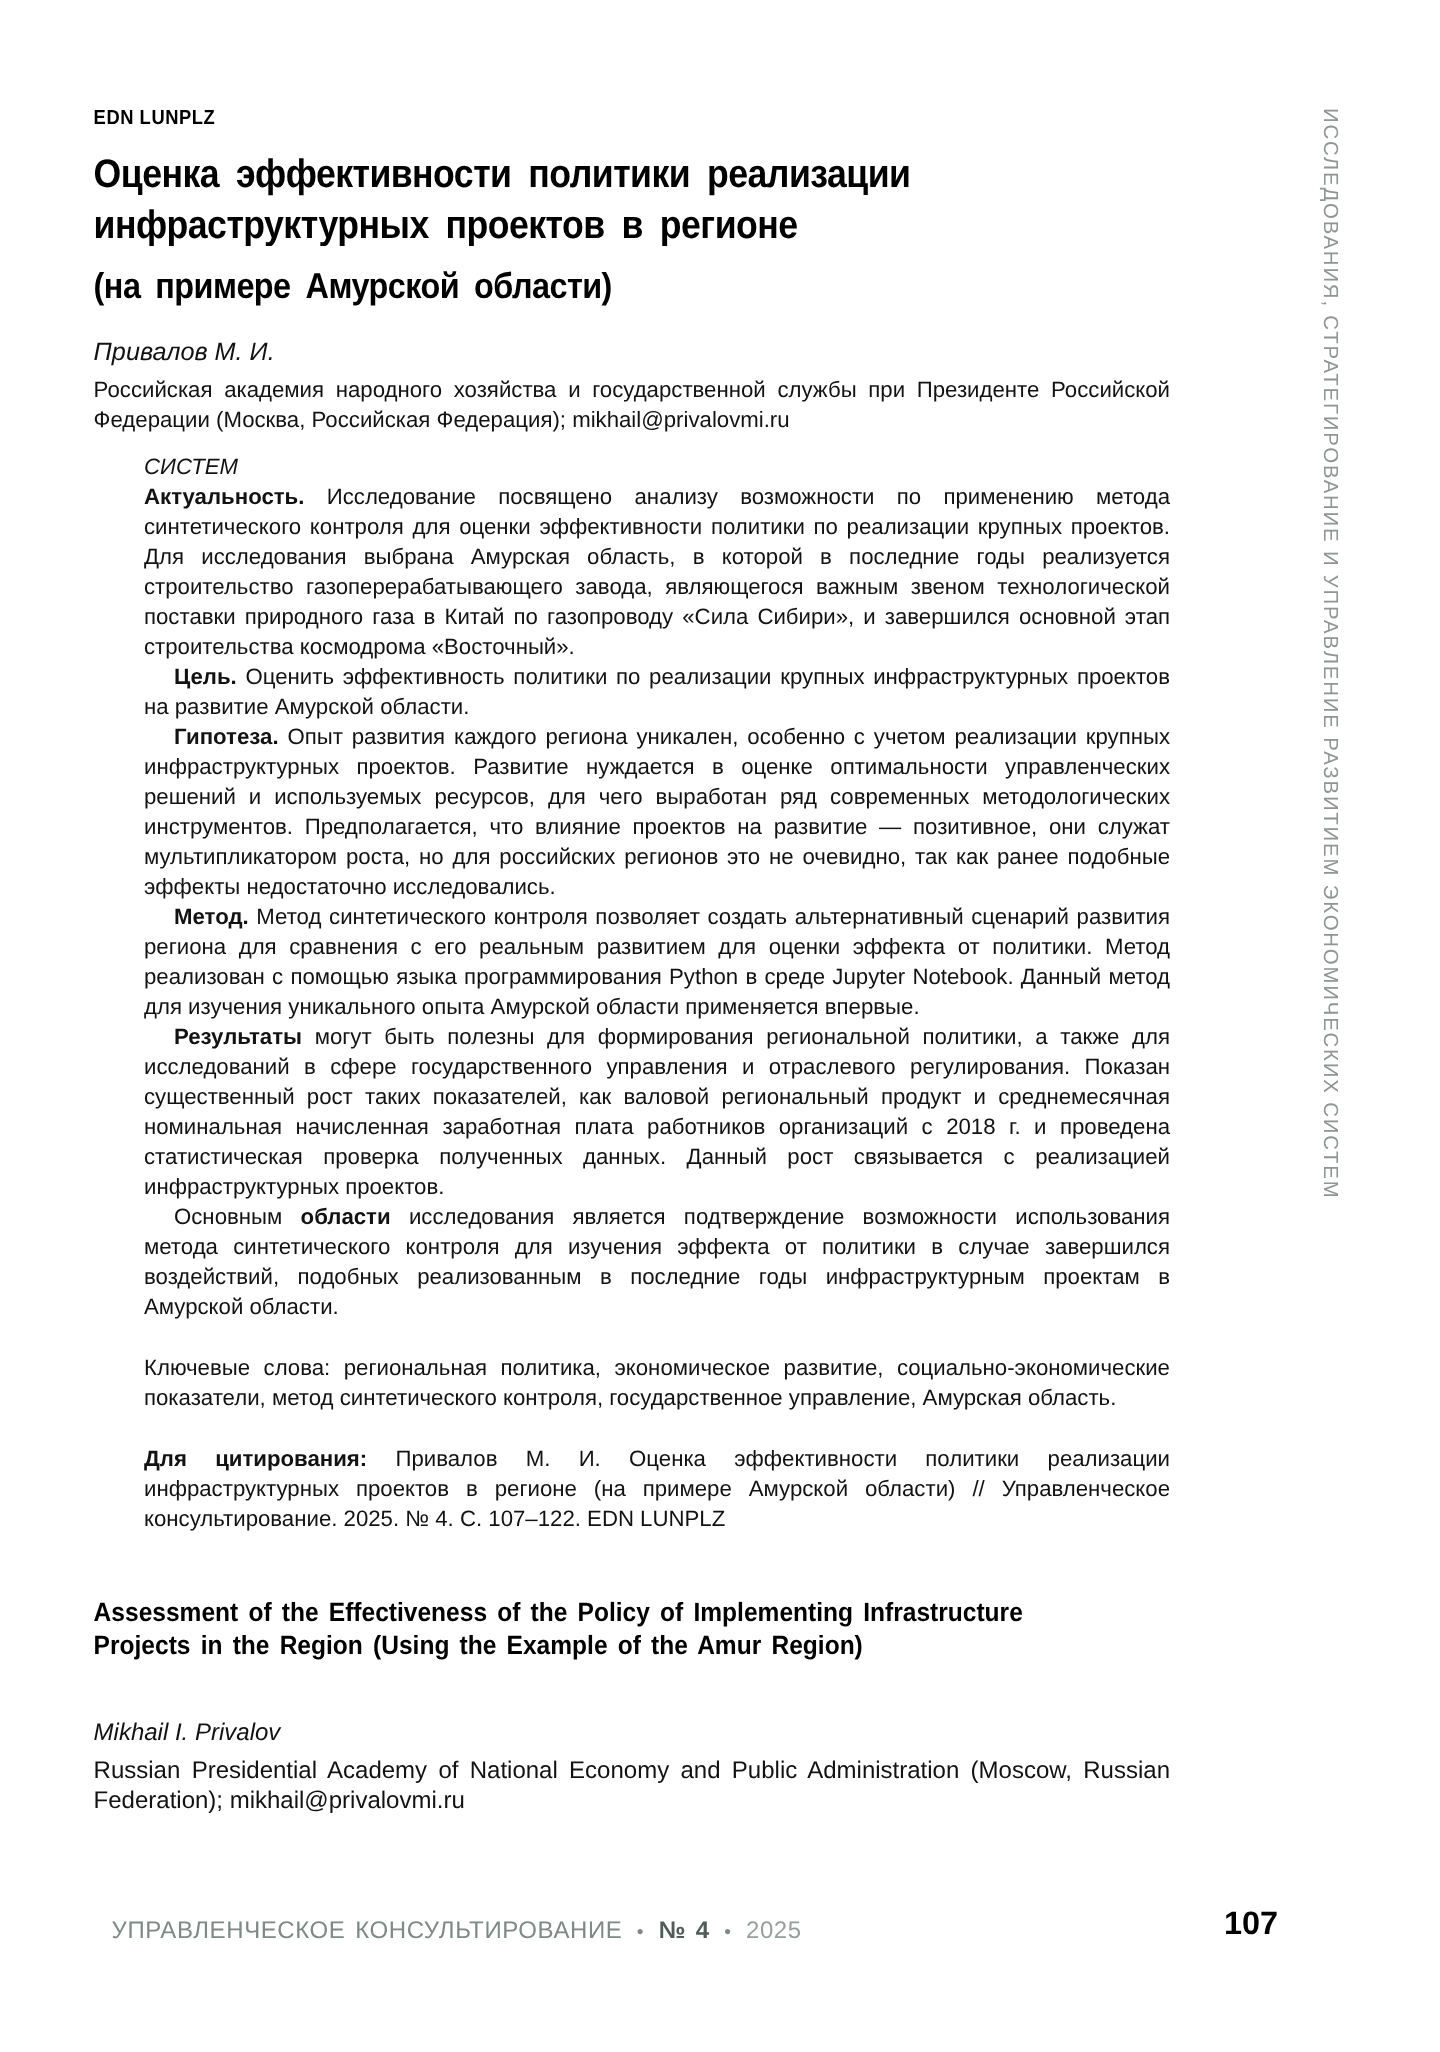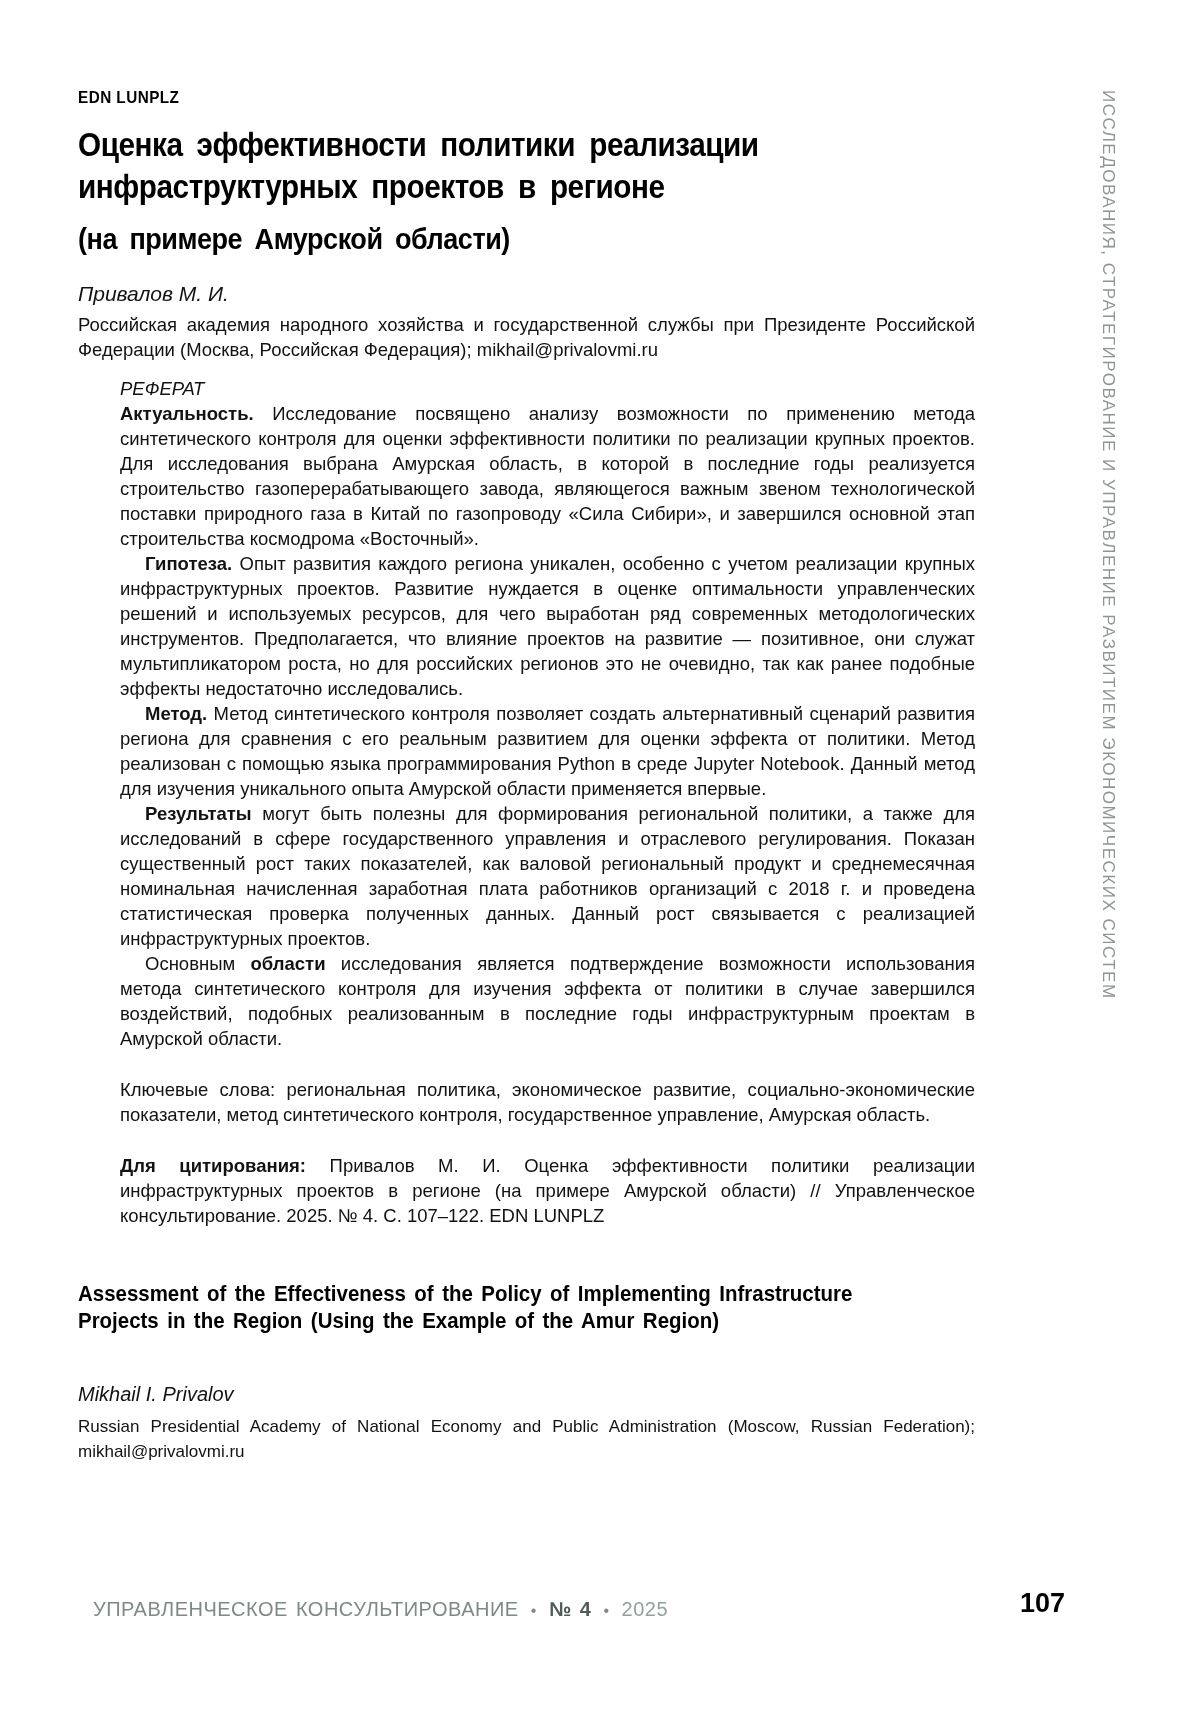--- a/index.html
+++ b/index.html
@@ -100,21 +100,21 @@
     color: #000;
     white-space: nowrap;
   }
   .english-author {
     font-style: italic;
     font-size: 20px;
     line-height: 24px;
     margin-top: 48px;
   }
   .english-affiliation {
-    font-size: 17px;
+    font-size: 20px;
     line-height: 25px;
     margin-top: 8px;
     text-align: justify;
   }
   .sidebar-vertical {
     position: absolute;
     top: 90px;
     left: 1098px;
     writing-mode: vertical-rl;
     font-size: 17px;
@@ -159,23 +159,24 @@
     <div class="title-line">инфраструктурных проектов в регионе</div>
   </div>
 
   <div class="subtitle">(на примере Амурской области)</div>
 
   <div class="author">Привалов М. И.</div>
 
   <div class="affiliation">Российская академия народного хозяйства и государственной службы при Президенте Российской Федерации (Москва, Российская Федерация); mikhail@privalovmi.ru</div>
 
   <div class="abstract">
-    <div class="abstract-label">РЕФЕРАТ</div>
+    <div class="abstract-label">СИСТЕМ</div>
     <div id="abstract-paragraphs">
         <p class="para"><span class="b">Актуальность.</span><span> Исследование посвящено анализу возможности по применению метода синтетического контроля для оценки эффективности политики по реализации крупных проектов. Для исследования выбрана Амурская область, в которой в последние годы реализуется строительство газоперерабатывающего завода, являющегося важным звеном технологической поставки природного газа в Китай по газопроводу «Сила Сибири», и завершился основной этап строительства космодрома «Восточный».</span></p>
+        <p class="para indented"><span class="b">Цель.</span><span> Оценить эффективность политики по реализации крупных инфраструктурных проектов на развитие Амурской области.</span></p>
         <p class="para indented"><span class="b">Гипотеза.</span><span> Опыт развития каждого региона уникален, особенно с учетом реализации крупных инфраструктурных проектов. Развитие нуждается в оценке оптимальности управленческих решений и используемых ресурсов, для чего выработан ряд современных методологических инструментов. Предполагается, что влияние проектов на развитие — позитивное, они служат мультипликатором роста, но для российских регионов это не очевидно, так как ранее подобные эффекты недостаточно исследовались.</span></p>
         <p class="para indented"><span class="b">Метод.</span><span> Метод синтетического контроля позволяет создать альтернативный сценарий развития региона для сравнения с его реальным развитием для оценки эффекта от политики. Метод реализован с помощью языка программирования Python в среде Jupyter Notebook. Данный метод для изучения уникального опыта Амурской области применяется впервые.</span></p>
         <p class="para indented"><span class="b">Результаты</span><span> могут быть полезны для формирования региональной политики, а также для исследований в сфере государственного управления и отраслевого регулирования. Показан существенный рост таких показателей, как валовой региональный продукт и среднемесячная номинальная начисленная заработная плата работников организаций с 2018 г. и проведена статистическая проверка полученных данных. Данный рост связывается с реализацией инфраструктурных проектов.</span></p>
         <p class="para indented"><span>Основным </span><span class="b">области</span><span> исследования является подтверждение возможности использования метода синтетического контроля для изучения эффекта от политики в случае завершился воздействий, подобных реализованным в последние годы инфраструктурным проектам в Амурской области.</span></p>
       </div>
   </div>
 
   <div class="keywords-block"><span class="i">Ключевые слова</span><span>: региональная политика, экономическое развитие, социально-экономические показатели, метод синтетического контроля, государственное управление, Амурская область.</span></div>
 
   <div class="citation-block"><span class="b">Для цитирования: </span><span class="i">Привалов М. И. </span><span>Оценка эффективности политики реализации инфраструктурных проектов в регионе (на примере Амурской области) // Управленческое консультирование. 2025. № 4. С. 107–122. EDN LUNPLZ</span></div>

